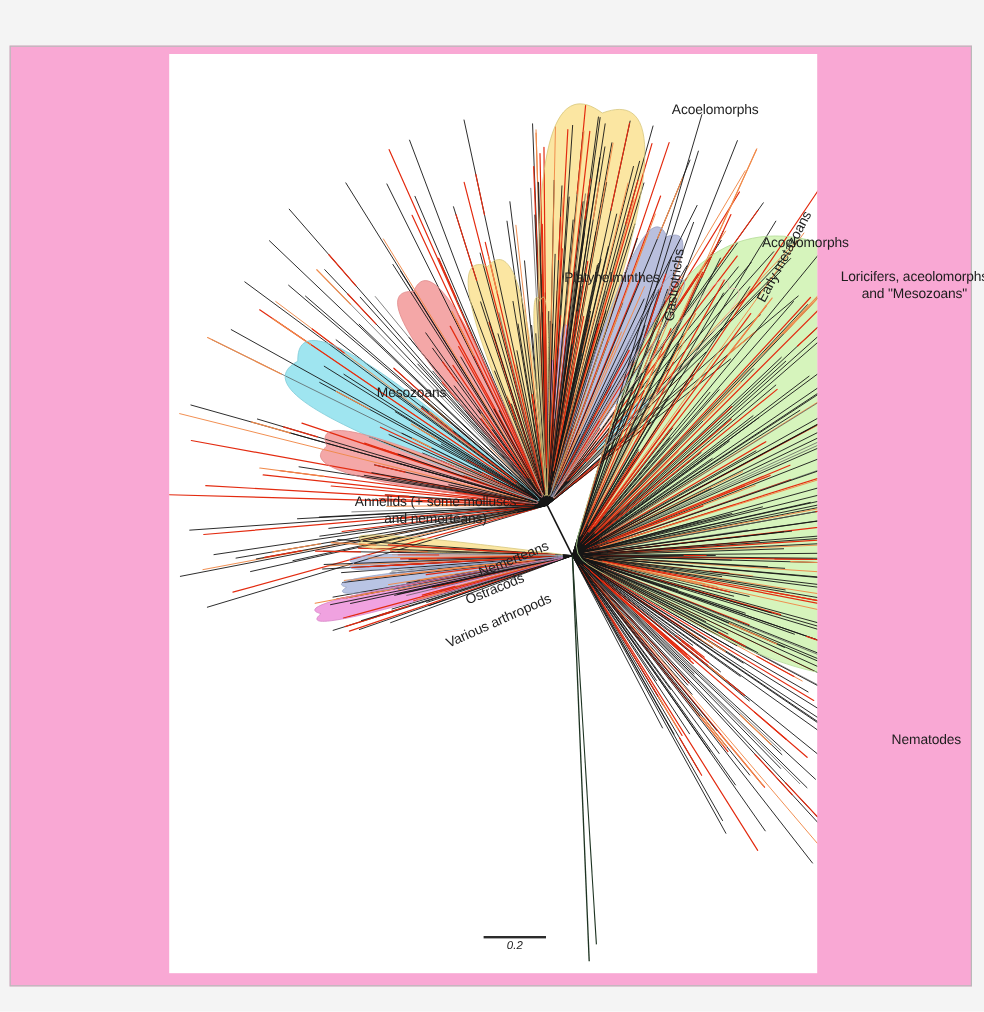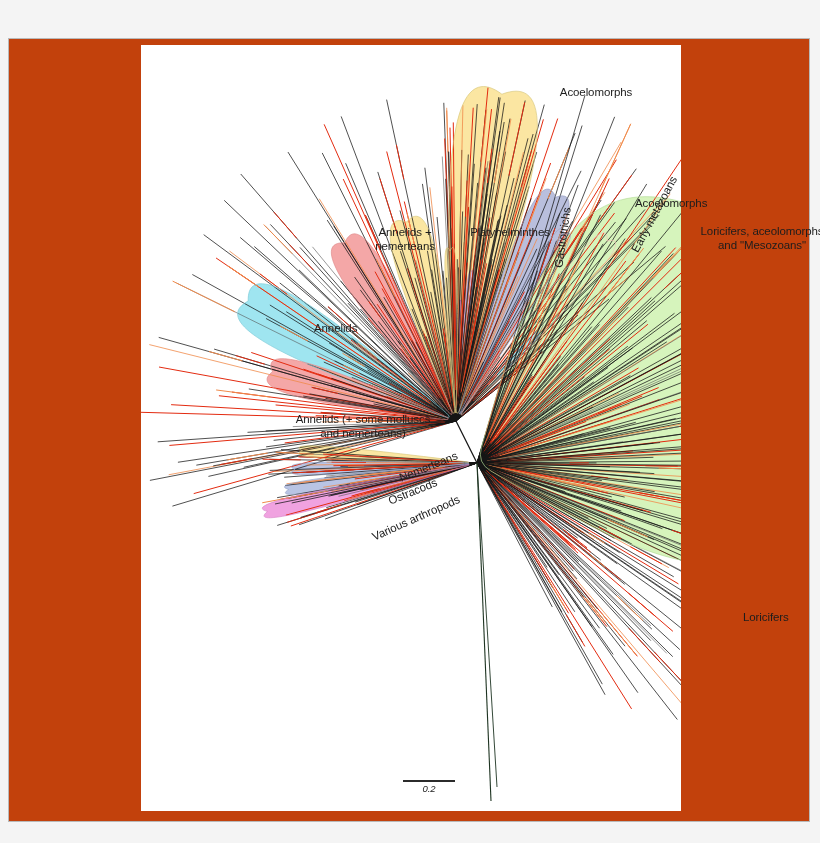--- a/index.html
+++ b/index.html
@@ -6,21 +6,21 @@
   body{
     width:820px;height:843px;
     background:#f4f4f4;
     font-family:"Liberation Sans", sans-serif;
     overflow:hidden;
   }
   #figure-frame{
     position:absolute;
     left:8px;top:38px;
     width:802px;height:784px;
-    background:#c2410c;
+    background:#f9a8d4;
     border:1px solid #b9b9b9;
     box-sizing:border-box;
   }
   #tree-canvas{
     position:absolute;
     left:132px;top:6px;
     width:540px;height:766px;
     background:#ffffff;
   }
   #tree-svg{display:block;width:540px;height:766px;}
@@ -1361,36 +1361,34 @@
 
     <div class="clade-label ctr" style="left:546px;top:180px;width:150px;">Loricifers, aceolomorphs
 and "Mesozoans"</div>
 
     <div class="clade-label" style="left:494px;top:200px;transform:rotate(-62deg);transform-origin:0 50%;">Early metazoans</div>
 
     <div class="clade-label" style="left:418px;top:216px;transform:rotate(-82deg);transform-origin:0 50%;">Gastrotrichs</div>
 
     <div class="clade-label ctr" style="left:272px;top:181px;width:128px;margin-left:33px;">Platyhelminthes</div>
 
-    <div class="clade-label ctr" style="left:206px;top:181px;width:116px;">Annelids +
-nemerteans</div>
-
-    <div class="clade-label" style="left:173px;top:277px;">Annelids</div>
+
+    <div class="clade-label" style="left:173px;top:277px;">Mesozoans</div>
 
     <div class="clade-label ctr" style="left:91px;top:368px;width:262px;">Annelids (+ some molluscs
 and nemerteans)</div>
 
     <div class="clade-label" style="left:259px;top:427px;transform:rotate(-22deg);transform-origin:0 50%;">Nemerteans</div>
 
     <div class="clade-label" style="left:248px;top:450px;transform:rotate(-22deg);transform-origin:0 50%;">Ostracods</div>
 
 
     <div class="clade-label" style="left:232px;top:486px;transform:rotate(-24deg);transform-origin:0 50%;">Various arthropods</div>
 
-    <div class="clade-label" style="left:602px;top:566px;">Loricifers</div>
+    <div class="clade-label" style="left:602px;top:566px;">Nematodes</div>
 
     <div class="scale-wrap" style="left:262px;top:735px;width:52px;">
       <div class="scale-line"></div>
       <div class="scale-text">0.2</div>
     </div>
 
   </div>
 </div>
 
 </body></html>

